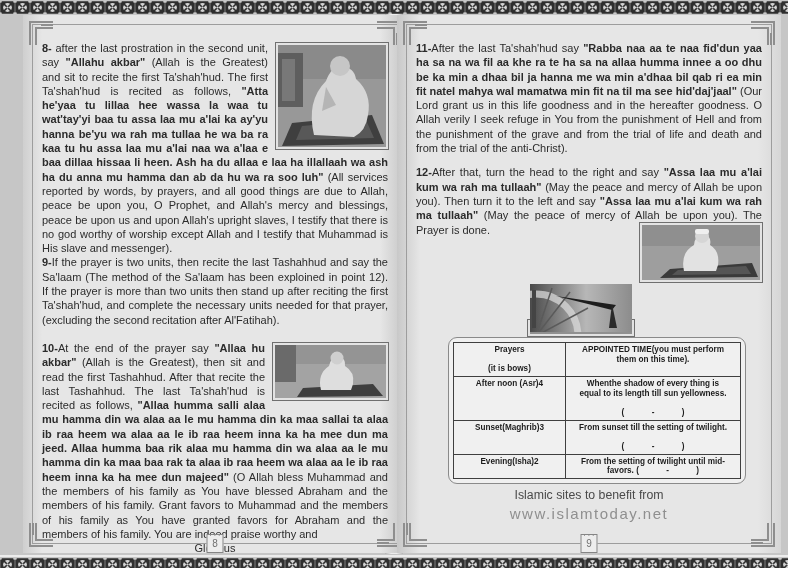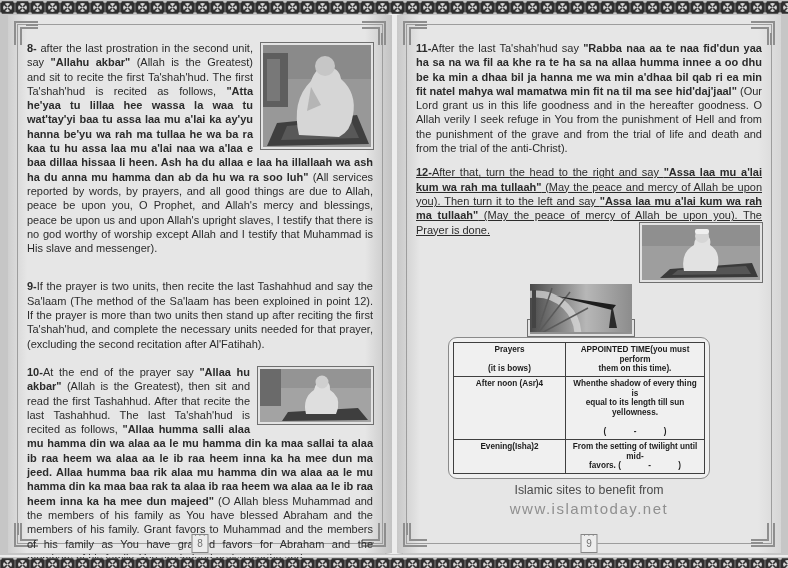--- a/index.html
+++ b/index.html
@@ -11,50 +11,50 @@
   }
   
   .strip { position:absolute; left:0; width:788px; height:13px; }
   .strip-top { top:0; border-bottom:2px solid #ececec; }
   .strip-bottom { bottom:0; border-top:2px solid #ececec; }
 
   .gutter { position:absolute; left:385px; top:14px; width:18px; height:540px;
     background:linear-gradient(to right,#b3b3b3,#ededed 35%,#ededed 65%,#b3b3b3); }
 
   .page { position:absolute; top:15px; width:384px; height:538px; }
-  .page-left  { left:8px;  background:linear-gradient(to right,#cfcfcf,#e6e6e6 5%,#e6e6e6 93%,#c2c2c2); }
+  .page-left  { left:23px;  background:linear-gradient(to right,#cfcfcf,#e6e6e6 5%,#e6e6e6 93%,#c2c2c2); }
   .page-right { left:397px; background:linear-gradient(to left,#d6d6d6,#e6e6e6 6%,#e6e6e6 94%,#c8c8c8); }
 
   .frame { position:absolute; inset:9px; border:1px solid #9d9d9d; pointer-events:none; }
   .corner { position:absolute; width:26px; height:26px; }
   .c-tl { top:4px; left:4px; }
   .c-tr { top:4px; right:4px; transform:rotate(90deg); }
   .c-br { bottom:4px; right:4px; transform:rotate(180deg); }
   .c-bl { bottom:4px; left:4px; transform:rotate(270deg); }
 
   .content { position:absolute; top:14px; left:19px; right:19px; bottom:16px;
     font-size:11px; line-height:1.3; color:#2b2b2b; text-align:justify; }
 
   .para { margin:0; }
   .p8  { margin-top:12px; }
-  .p9  { margin-top:24px; }
+  .p9  { margin-top:0; }
   .p10 { margin-top:14px; }
   .p11 { margin-top:12px; }
-  .p12 { margin-top:10px;text-decoration:underline; }
+  .p12 { margin-top:10px; }
   .bseg { font-weight:bold; }
   .center-line { text-align:center; margin:0; }
 
   .photo { float:right; margin:2px 0 5px 8px; line-height:0;
     border:2px solid #e3e3e3; box-shadow:0 0 0 1px #6f6f6f; background:#909090; }
   .img-row-right { display:flex; justify-content:flex-end; margin-top:-14px; }
   .img-row-right .photo { float:none; margin:0; }
   .sundial-row { margin:2px 0 0 112px; line-height:0; }
   .sundial-row .photo { float:none; margin:0; }
 
-  .table-wrap { width:262px; margin:5px 0 0 32px; border:1px solid #8a8a8a;
+  .table-wrap { width:298px; margin:5px 0 0 32px; border:1px solid #8a8a8a;
     border-radius:9px; background:#f0f0f0; padding:4px 4px; }
   table { border-collapse:collapse; width:100%; table-layout:fixed; }
   td { border:1px solid #3f3f3f; font-size:8.2px; font-weight:bold; line-height:1.18;
     padding:2px 5px; vertical-align:top; white-space:pre-wrap; color:#1c1c1c; text-align:center; }
   td.c1 { width:112px; }
   tr.hdr td.c1 { text-align:center; }
 
   .sites-title { text-align:center; font-size:12.3px; color:#4a4a4a; margin-top:4px; }
   .sites { text-align:center; font-size:15px; color:#8f8f8f; letter-spacing:1.5px;
     line-height:13px; margin-top:3px; }
@@ -217,20 +217,26 @@
 them on this time).</td>
           </tr>
           <tr>
             <td class="c1">After noon (Asr)4</td>
             <td>Whenthe shadow of every thing is
 equal to its length till sun yellowness.
 
 (            -            )</td>
           </tr>
           <tr>
+            <td class="c1">Sunset(Maghrib)3</td>
+            <td>From sunset till the setting of twilight.
+
+(            -            )</td>
+          </tr>
+          <tr>
             <td class="c1">Evening(Isha)2</td>
             <td>From the setting of twilight until mid-
 favors. (            -            )</td>
           </tr>
         </tbody>
       </table>
     </div>
 
     <div class="sites-title">Islamic sites to benefit from</div>
     <div class="sites">

